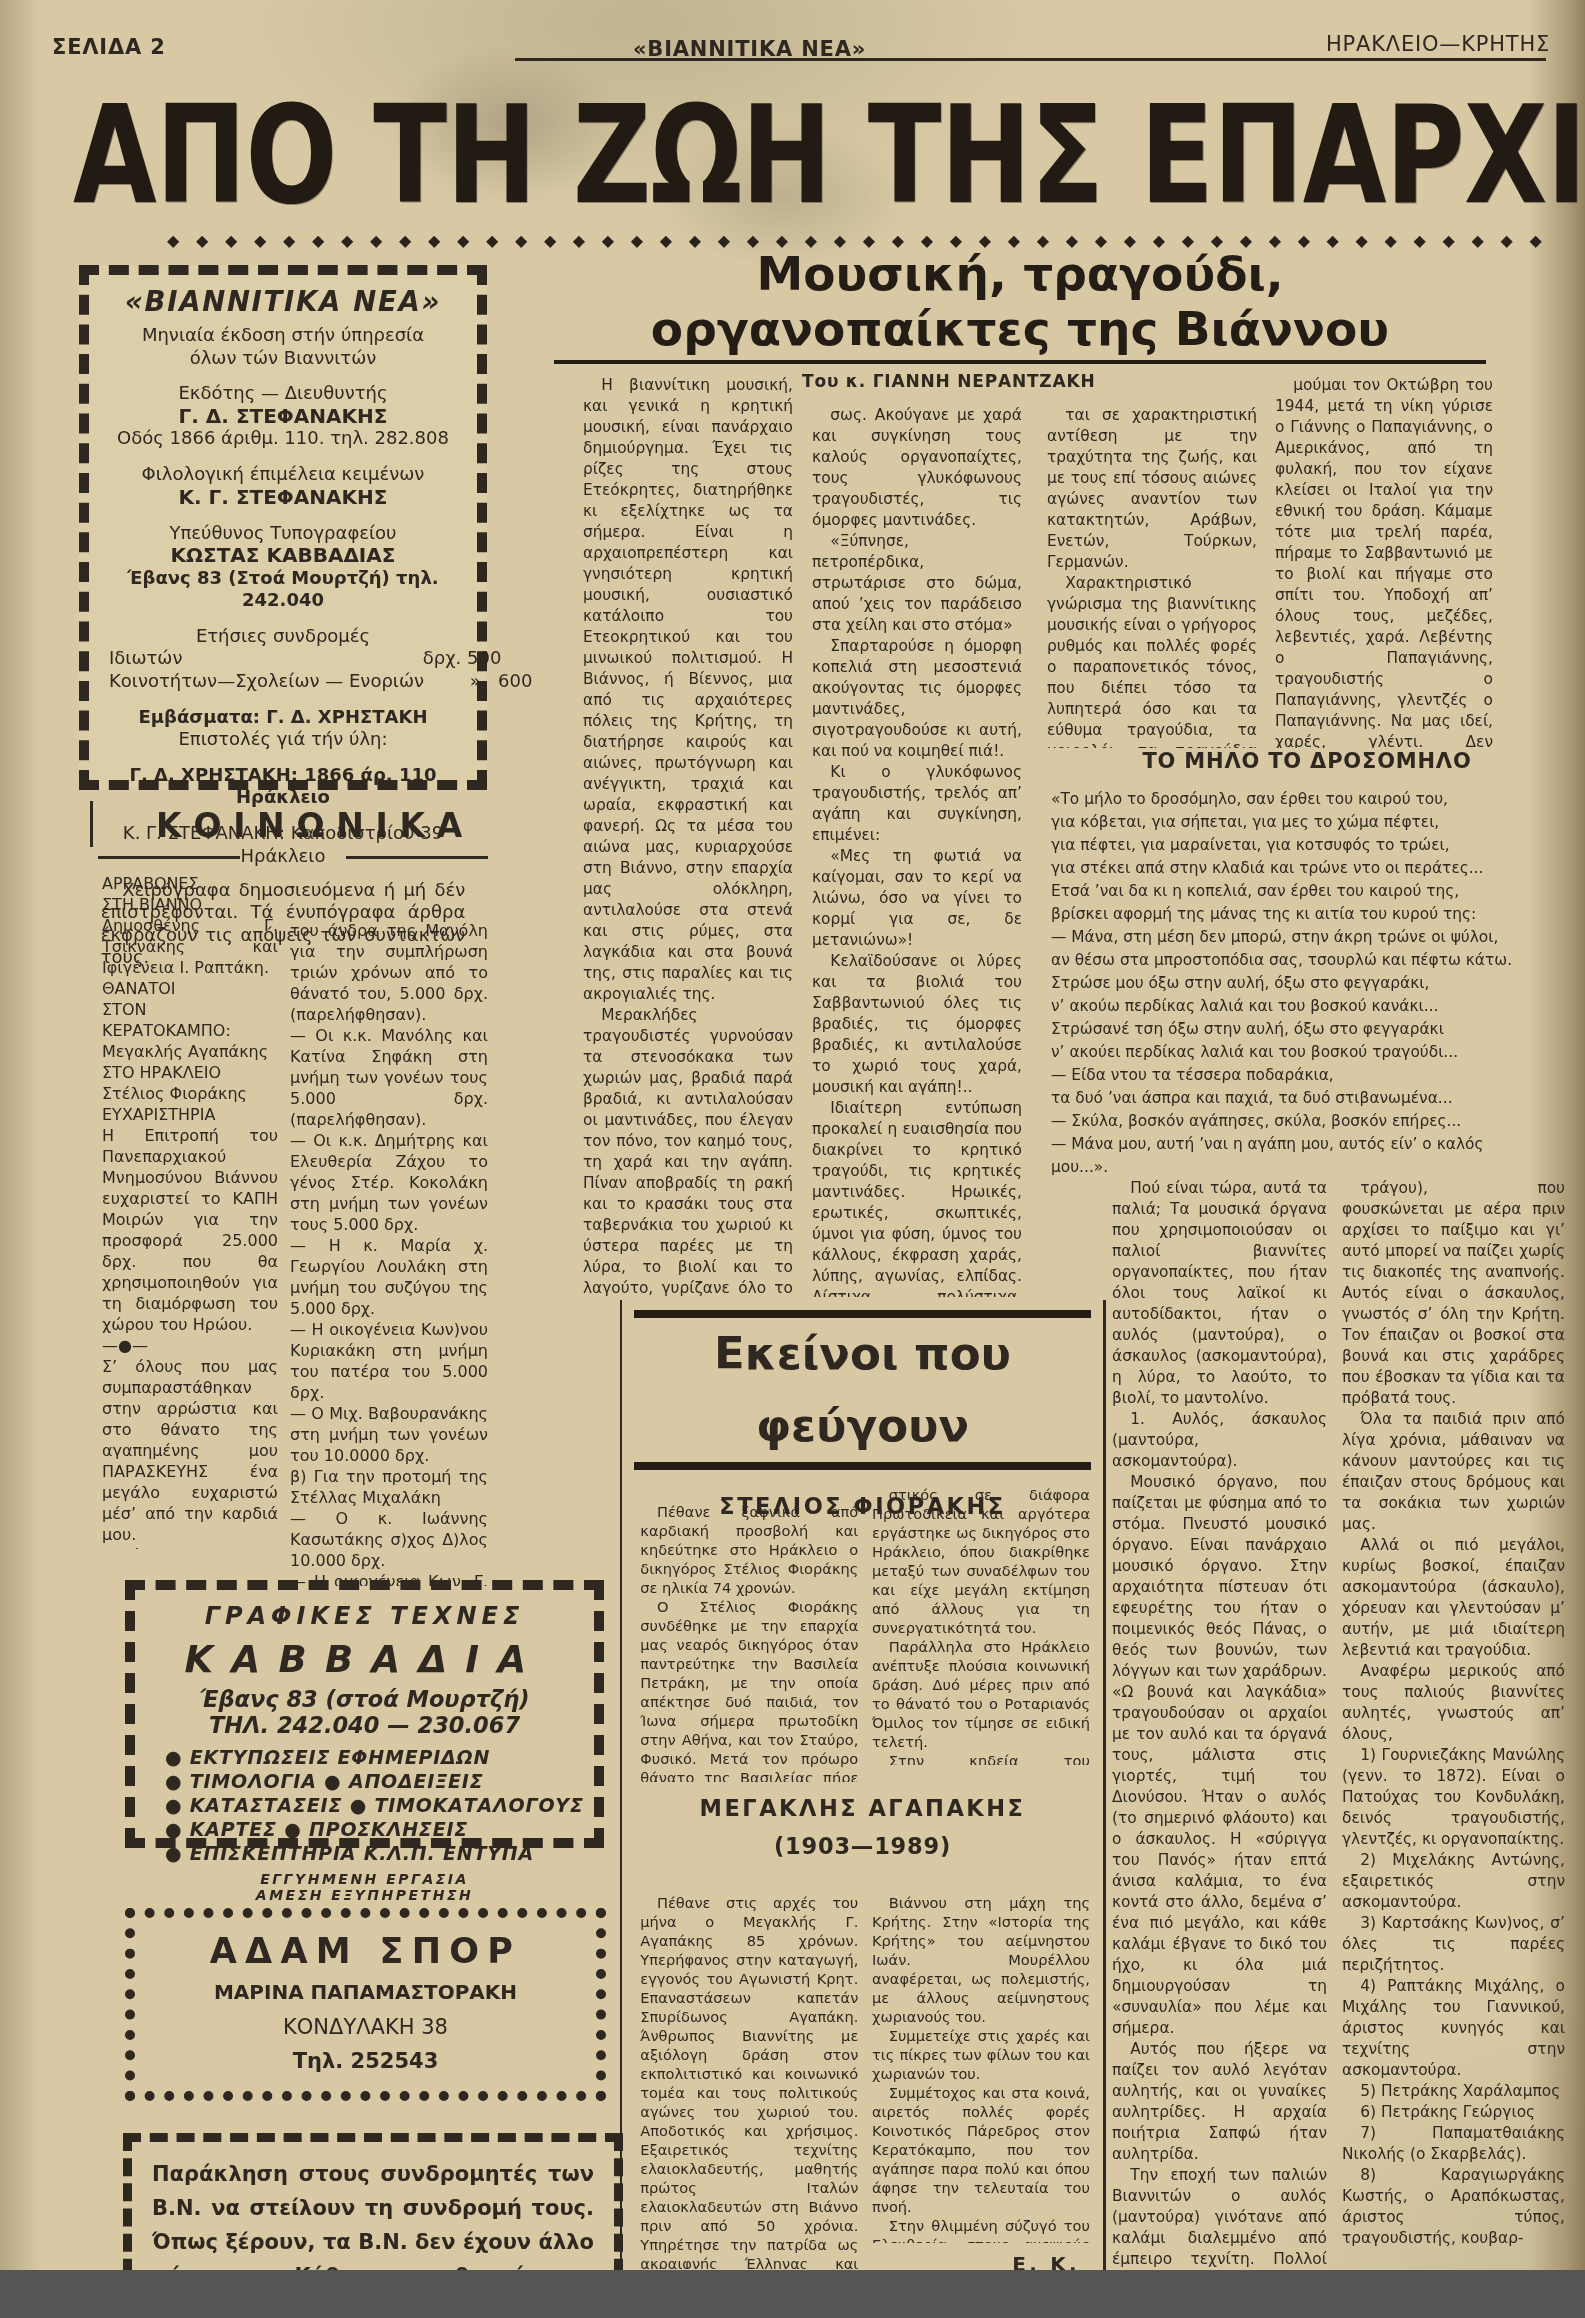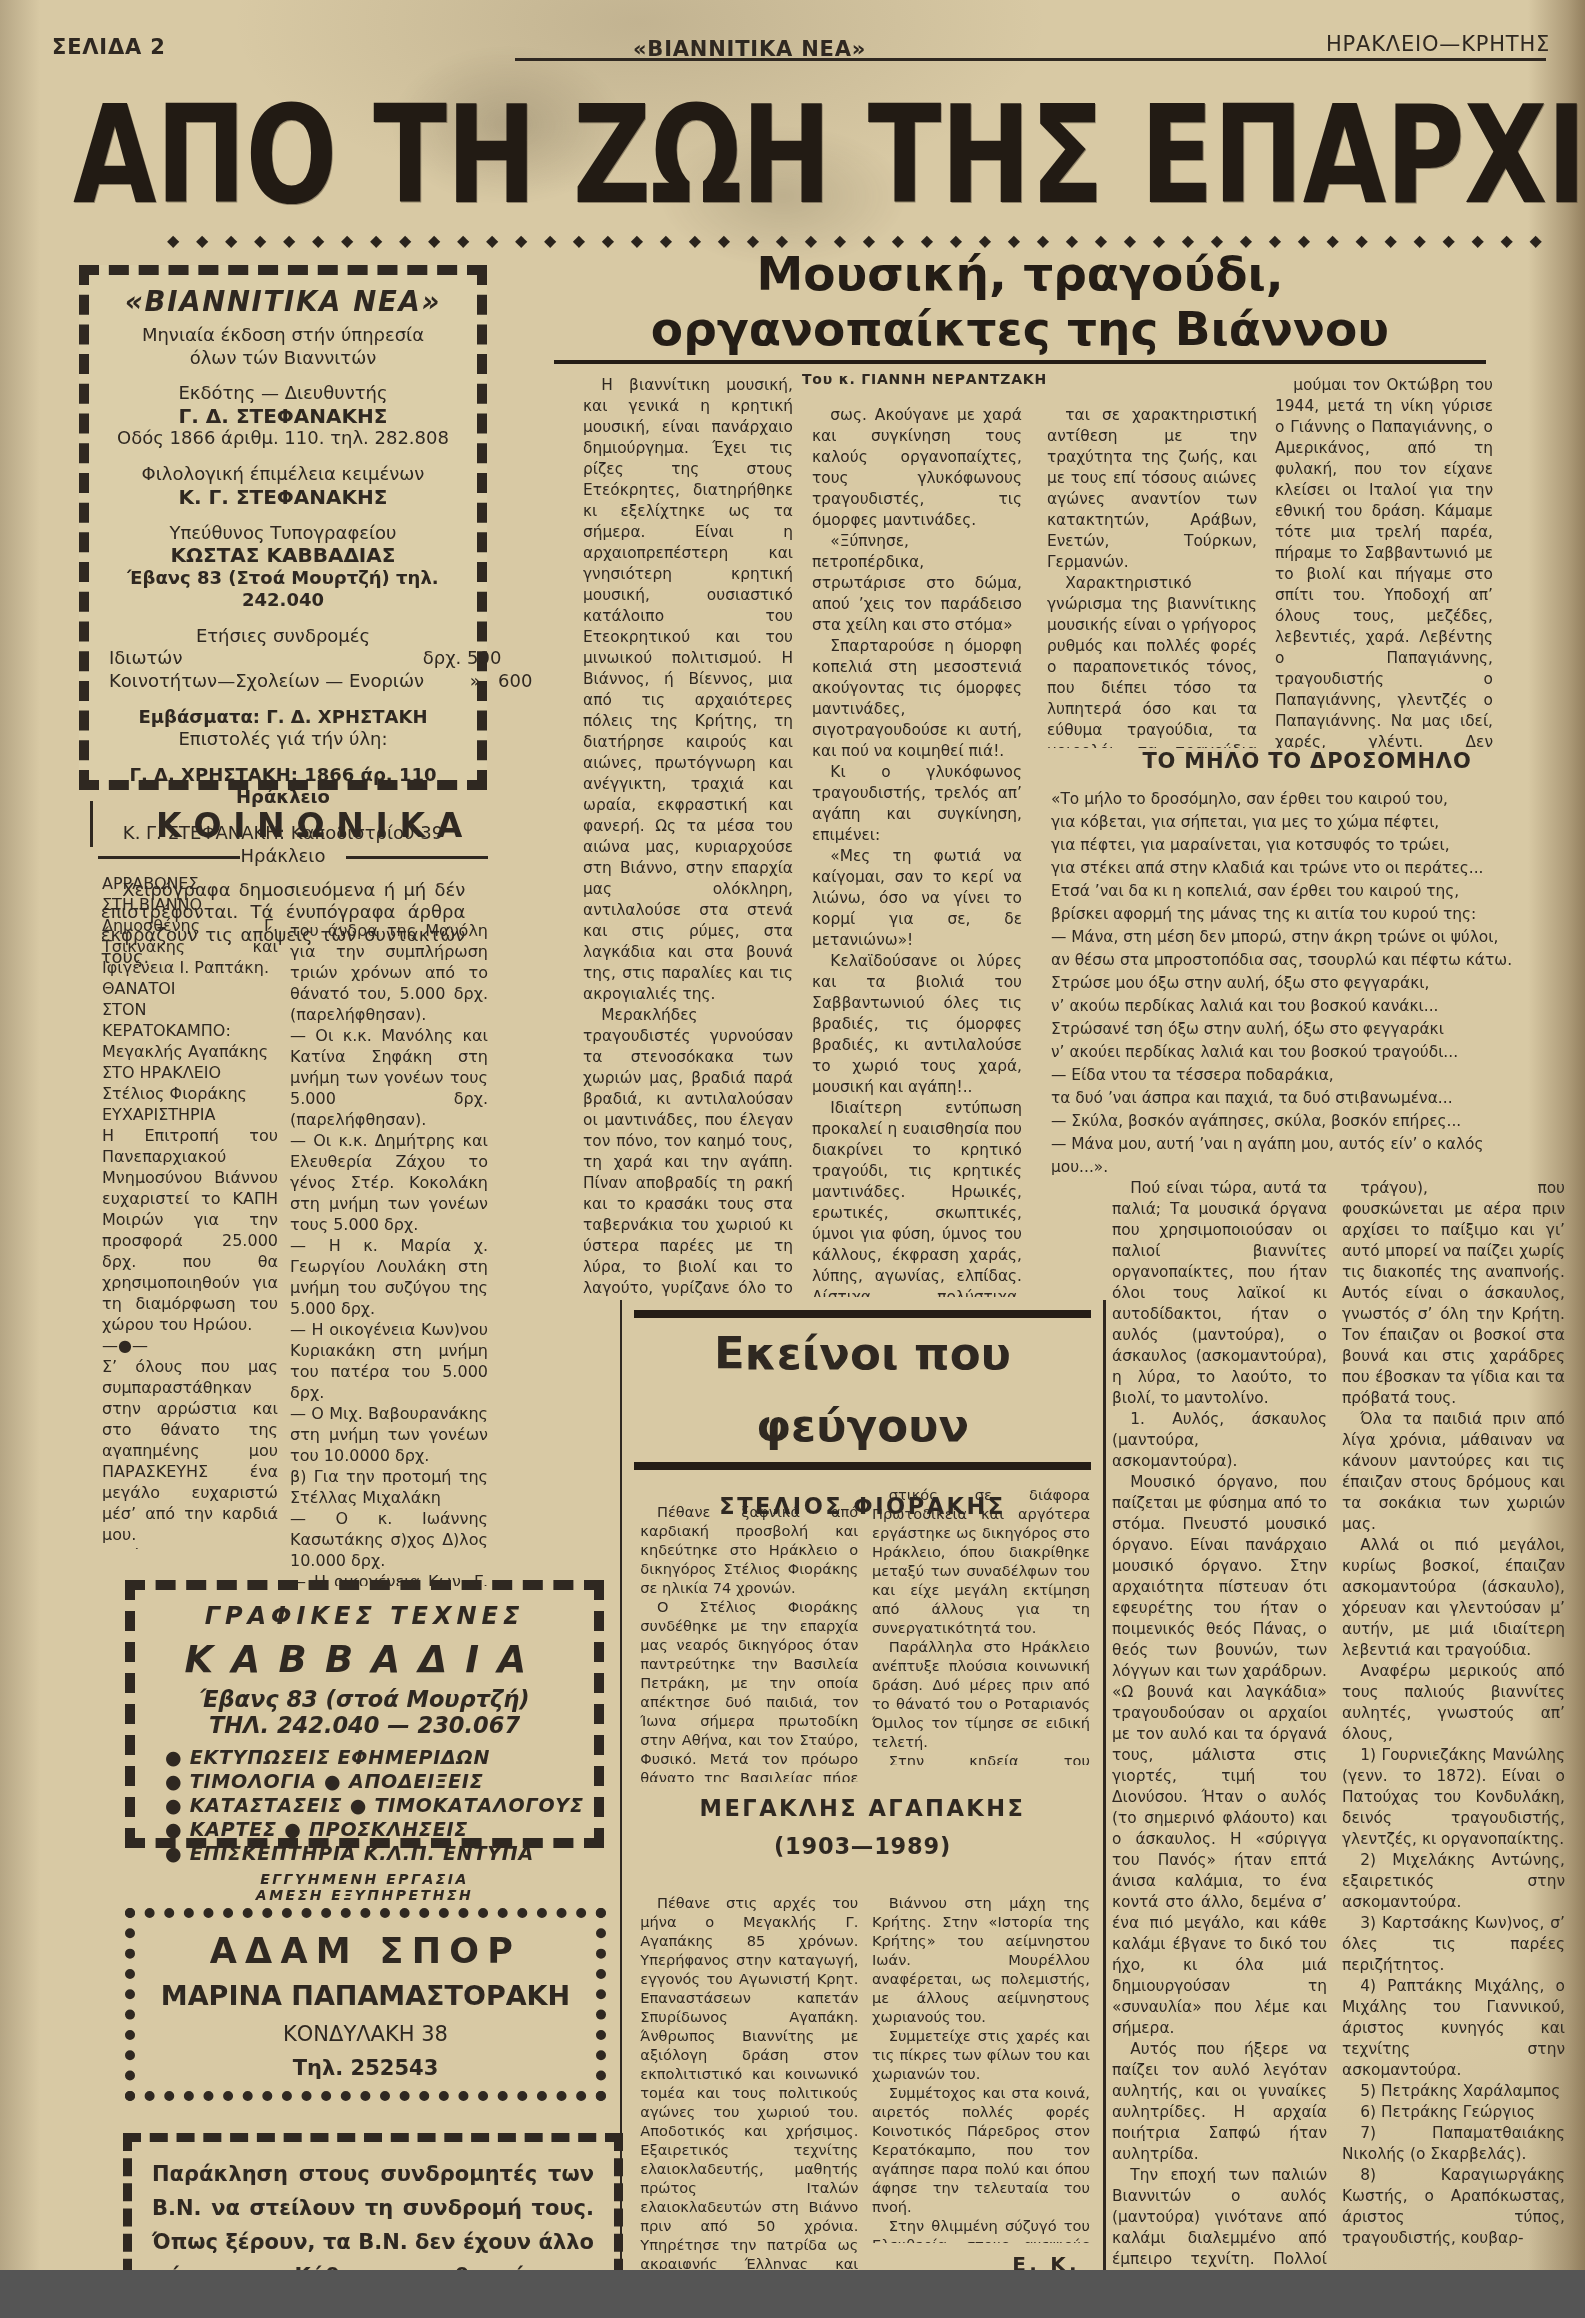--- a/index.html
+++ b/index.html
@@ -27,21 +27,21 @@
   .mast div{font-size:18px;line-height:22.5px;text-align:center;}
   .mh-title{font-size:27.5px!important;font-weight:bold;font-style:italic;letter-spacing:1.7px;margin-bottom:11.7px;}
   .mh-top{margin-top:13.3px;}
   .mh-b{font-weight:bold;font-size:20px!important;}
   .mh-b2{font-weight:bold;}
   .mh-pre{white-space:pre;text-align:left!important;padding-left:8.3px;}
   .mh-j{text-align:justify!important;margin-top:11.7px;text-indent:21.6px;}
   
   .headline{font-size:47px;font-weight:bold;text-align:center;line-height:55px;color:#241d16;}
   .headline-bar{height:4.2px;background:#241d16;}
-  .byline{font-size:14px;font-weight:bold;letter-spacing:0.8px;text-align:right;}
+  .byline{font-size:17px;font-weight:bold;letter-spacing:0.8px;text-align:right;}
   
   .col{text-align:justify;font-size:15.4px;line-height:21px;overflow:hidden;}
   .col > div{text-indent:18.3px;margin:0;}
   
   .poemh{font-size:21px;font-weight:bold;text-align:center;letter-spacing:0.8px;}
   .poem > div{font-size:15.4px;line-height:23px;white-space:nowrap;overflow:hidden;}
   
   .kh{font-size:33px;font-weight:bold;letter-spacing:11.7px;text-align:right;}
   .krule{height:2.5px;background:#2f2821;}
   .kcol{font-size:16px;line-height:21px;text-align:justify;overflow:hidden;}
@@ -60,21 +60,21 @@
   .adk .l1{font-size:24px;letter-spacing:5px;}
   .adk .l2{font-size:37px;letter-spacing:18.3px;margin:8.3px 0 5px;}
   .adk .l3{font-size:22.5px;}
   .adk .l4{font-size:22.5px;margin-bottom:6.7px;}
   .adk .li{font-size:19px;text-align:left;padding-left:21.6px;line-height:24px;letter-spacing:0.8px;}
   .adk .l5{font-size:14px;letter-spacing:2.5px;margin-top:6.7px;}
   .adk .l6{font-size:14px;letter-spacing:2.5px;}
   .ads{border:10.8px dotted #2f2821;box-sizing:border-box;padding:13.3px 8.3px;}
   .ads > div{text-align:center;font-weight:bold;}
   .ads .l1{font-size:35px;letter-spacing:8.3px;}
-  .ads .l2{font-size:27px;margin-top:8.3px;}
+  .ads .l2{font-size:20px;margin-top:8.3px;}
   .ads .l3{font-size:21px;font-weight:normal;margin-top:11.7px;}
   .ads .l4{font-size:21px;margin-top:10px;}
   .plea{border:9.2px dashed #2f2821;box-sizing:border-box;padding:15px 20px;}
   .plea > div{font-size:21px;font-weight:bold;line-height:34px;text-align:justify;}
   .rb-cont{font-size:16.7px;font-weight:bold;}
 </style>
 </head>
 <body>
 
 <div class="pg">

